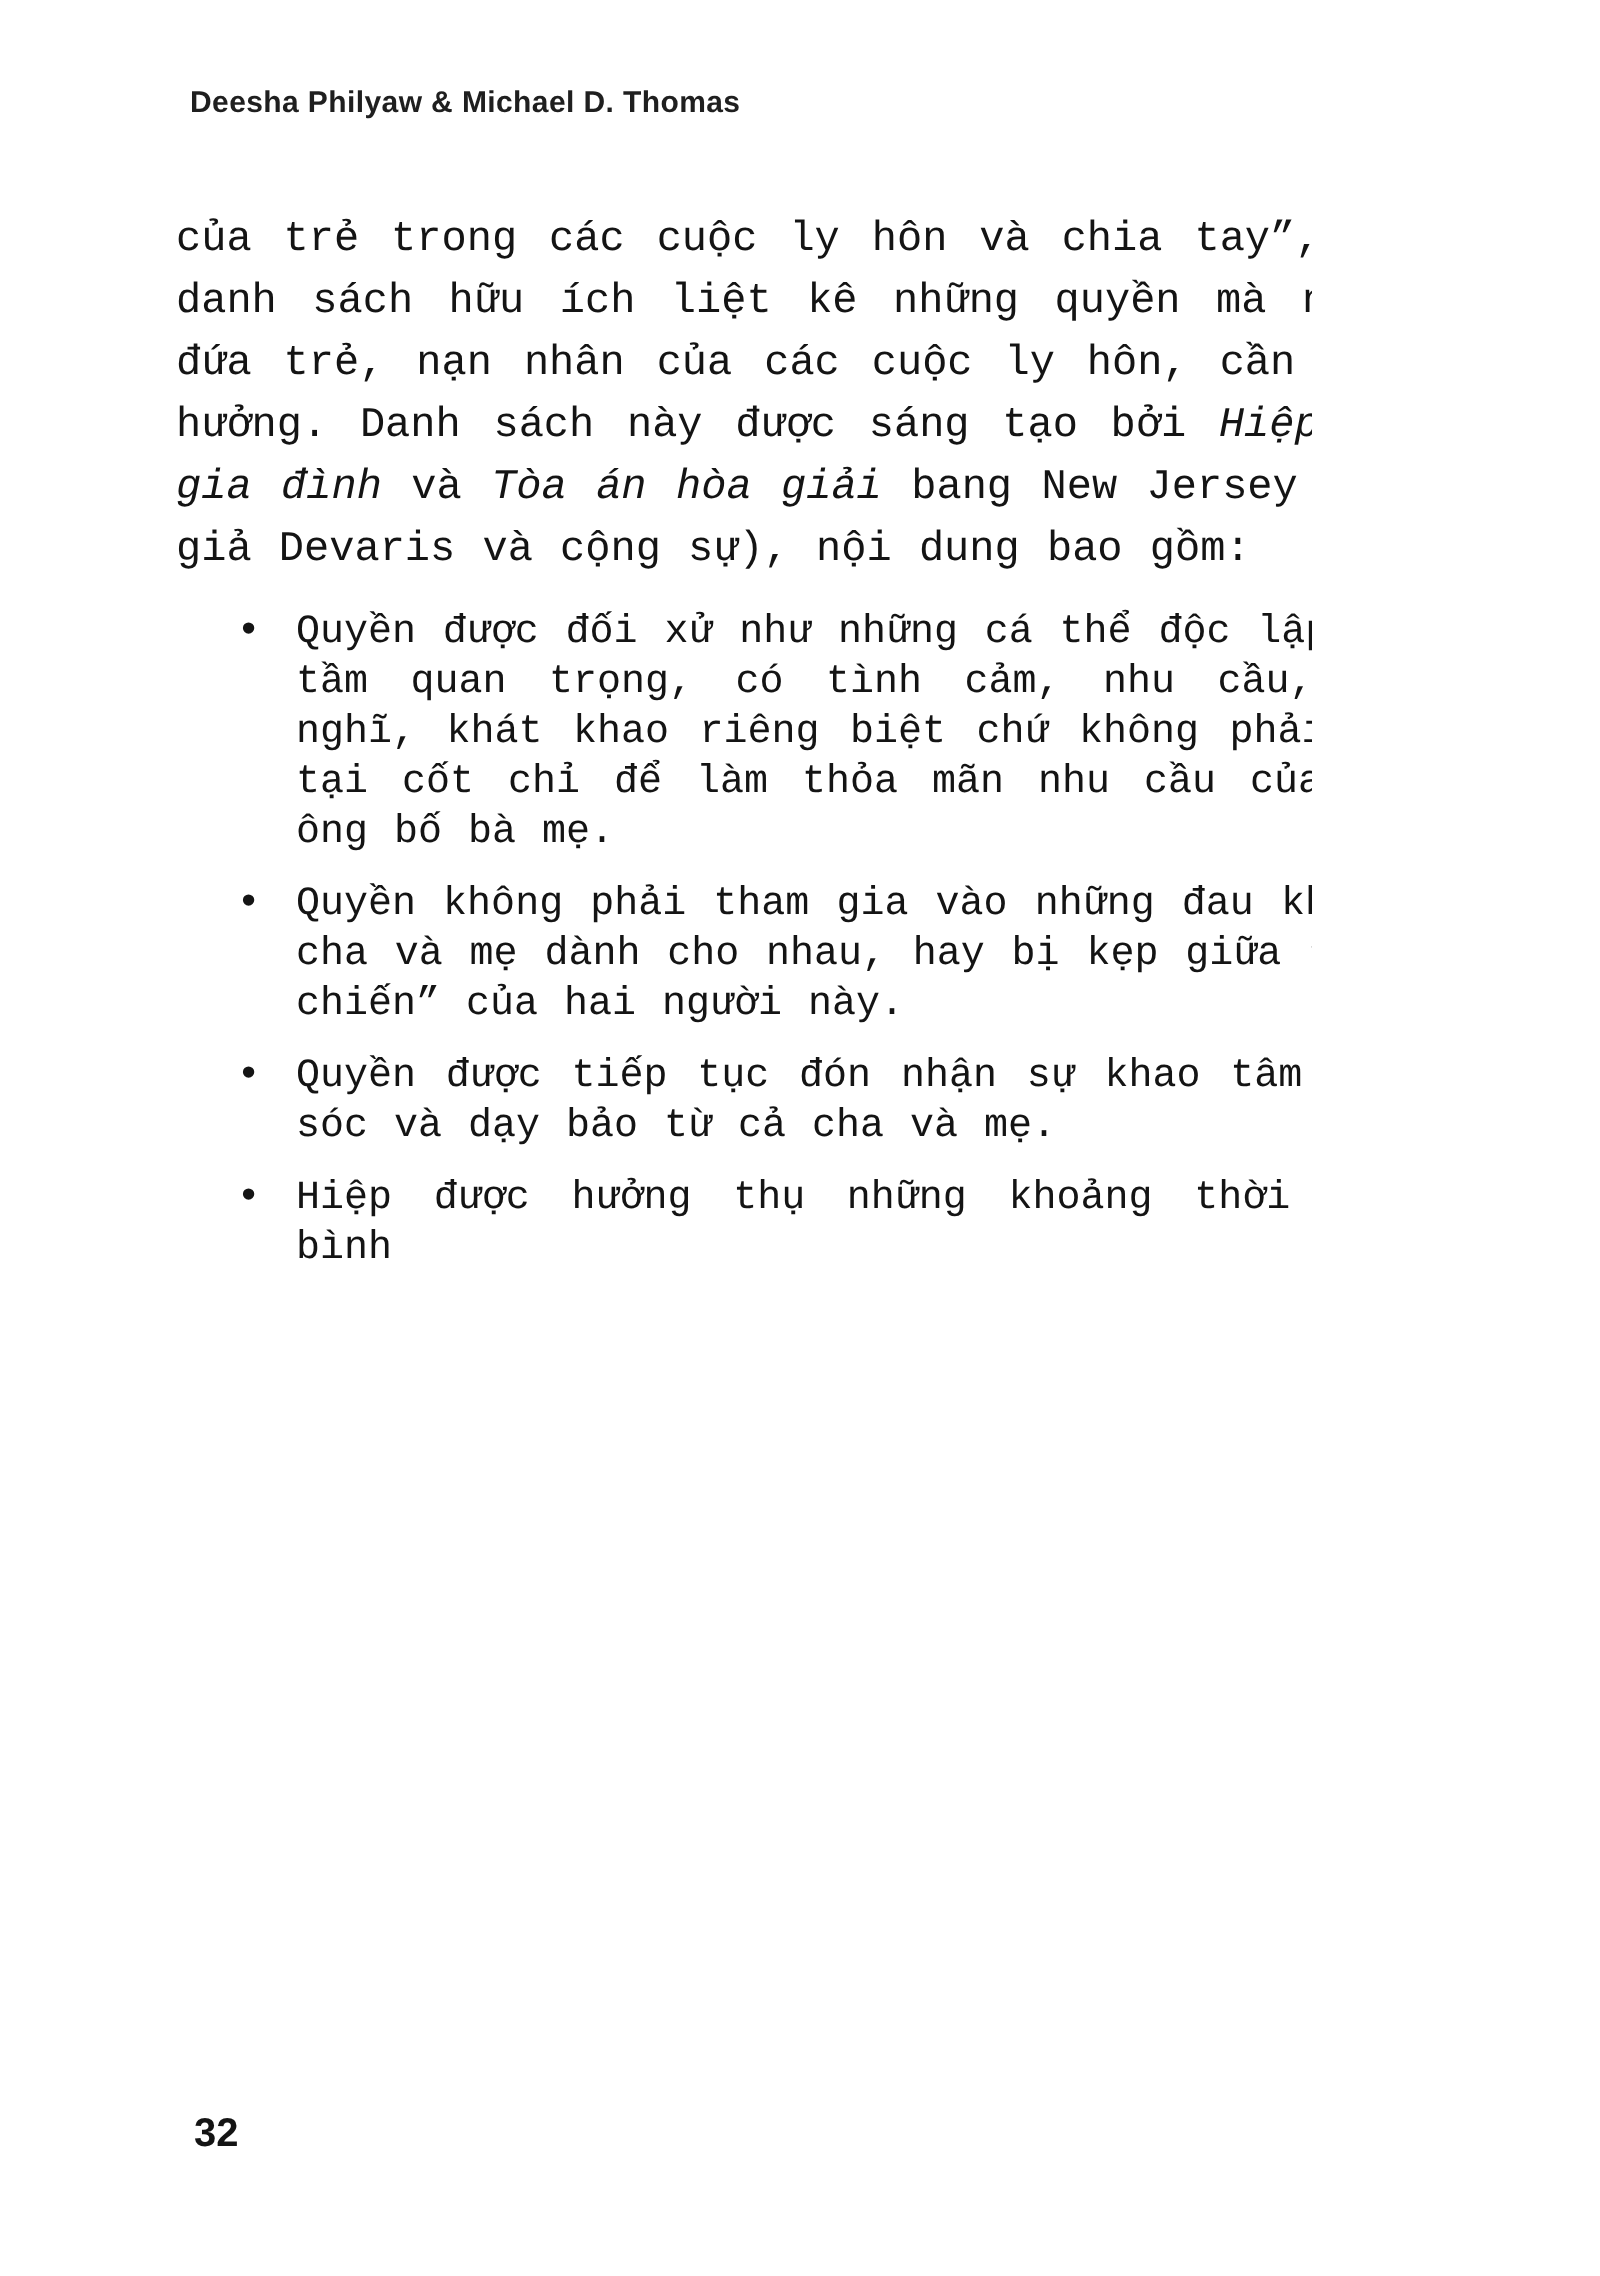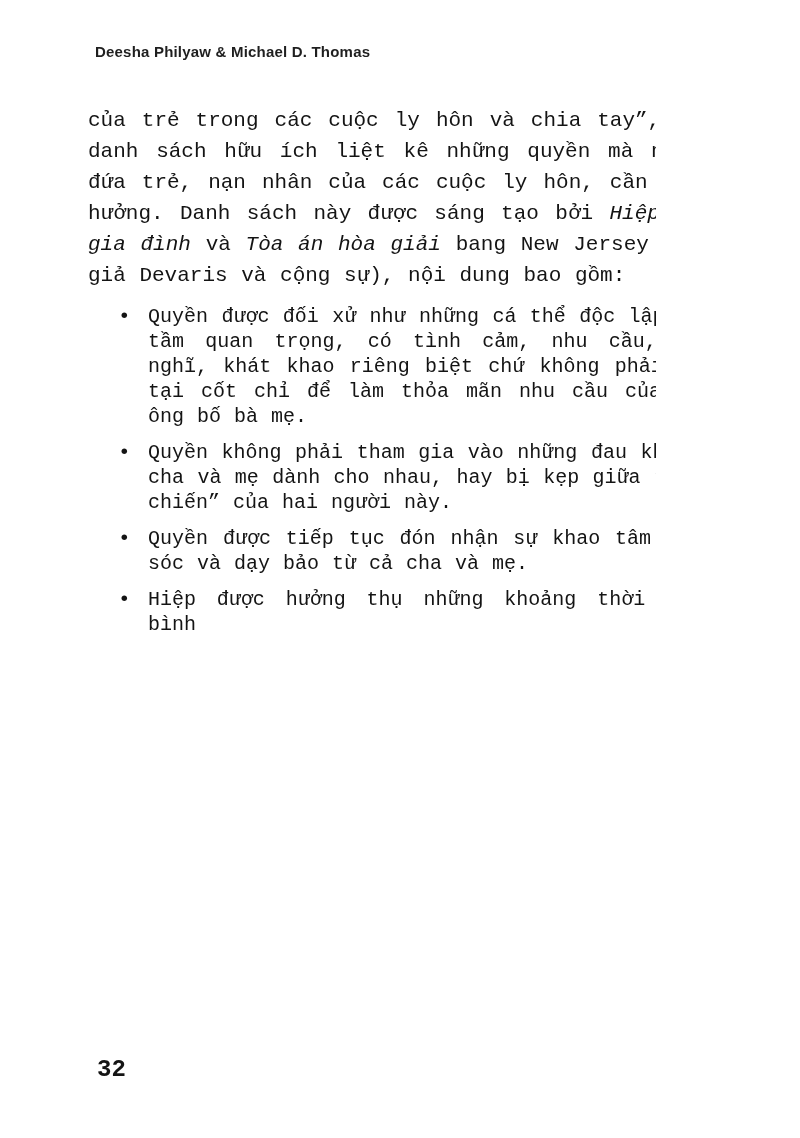--- a/index.html
+++ b/index.html
@@ -65,23 +65,23 @@
     content: "\2022";
     position: absolute;
     left: 30px;
     top: 0;
     font-size: 21px;
   }
   .page-number {
     position: absolute;
     left: 97px;
     top: 1056px;
-    font-family: Liberation Mono, monospace;
+    font-family: Liberation Sans, sans-serif;
     font-weight: 700;
-    font-size: 24px;
+    font-size: 20px;
     color: #141414;
   }
 </style>
 </head>
 <body>
 
 <div class="page">
 
   <header class="running-header">
     <span>Deesha Philyaw &amp; Michael D. Thomas</span>

